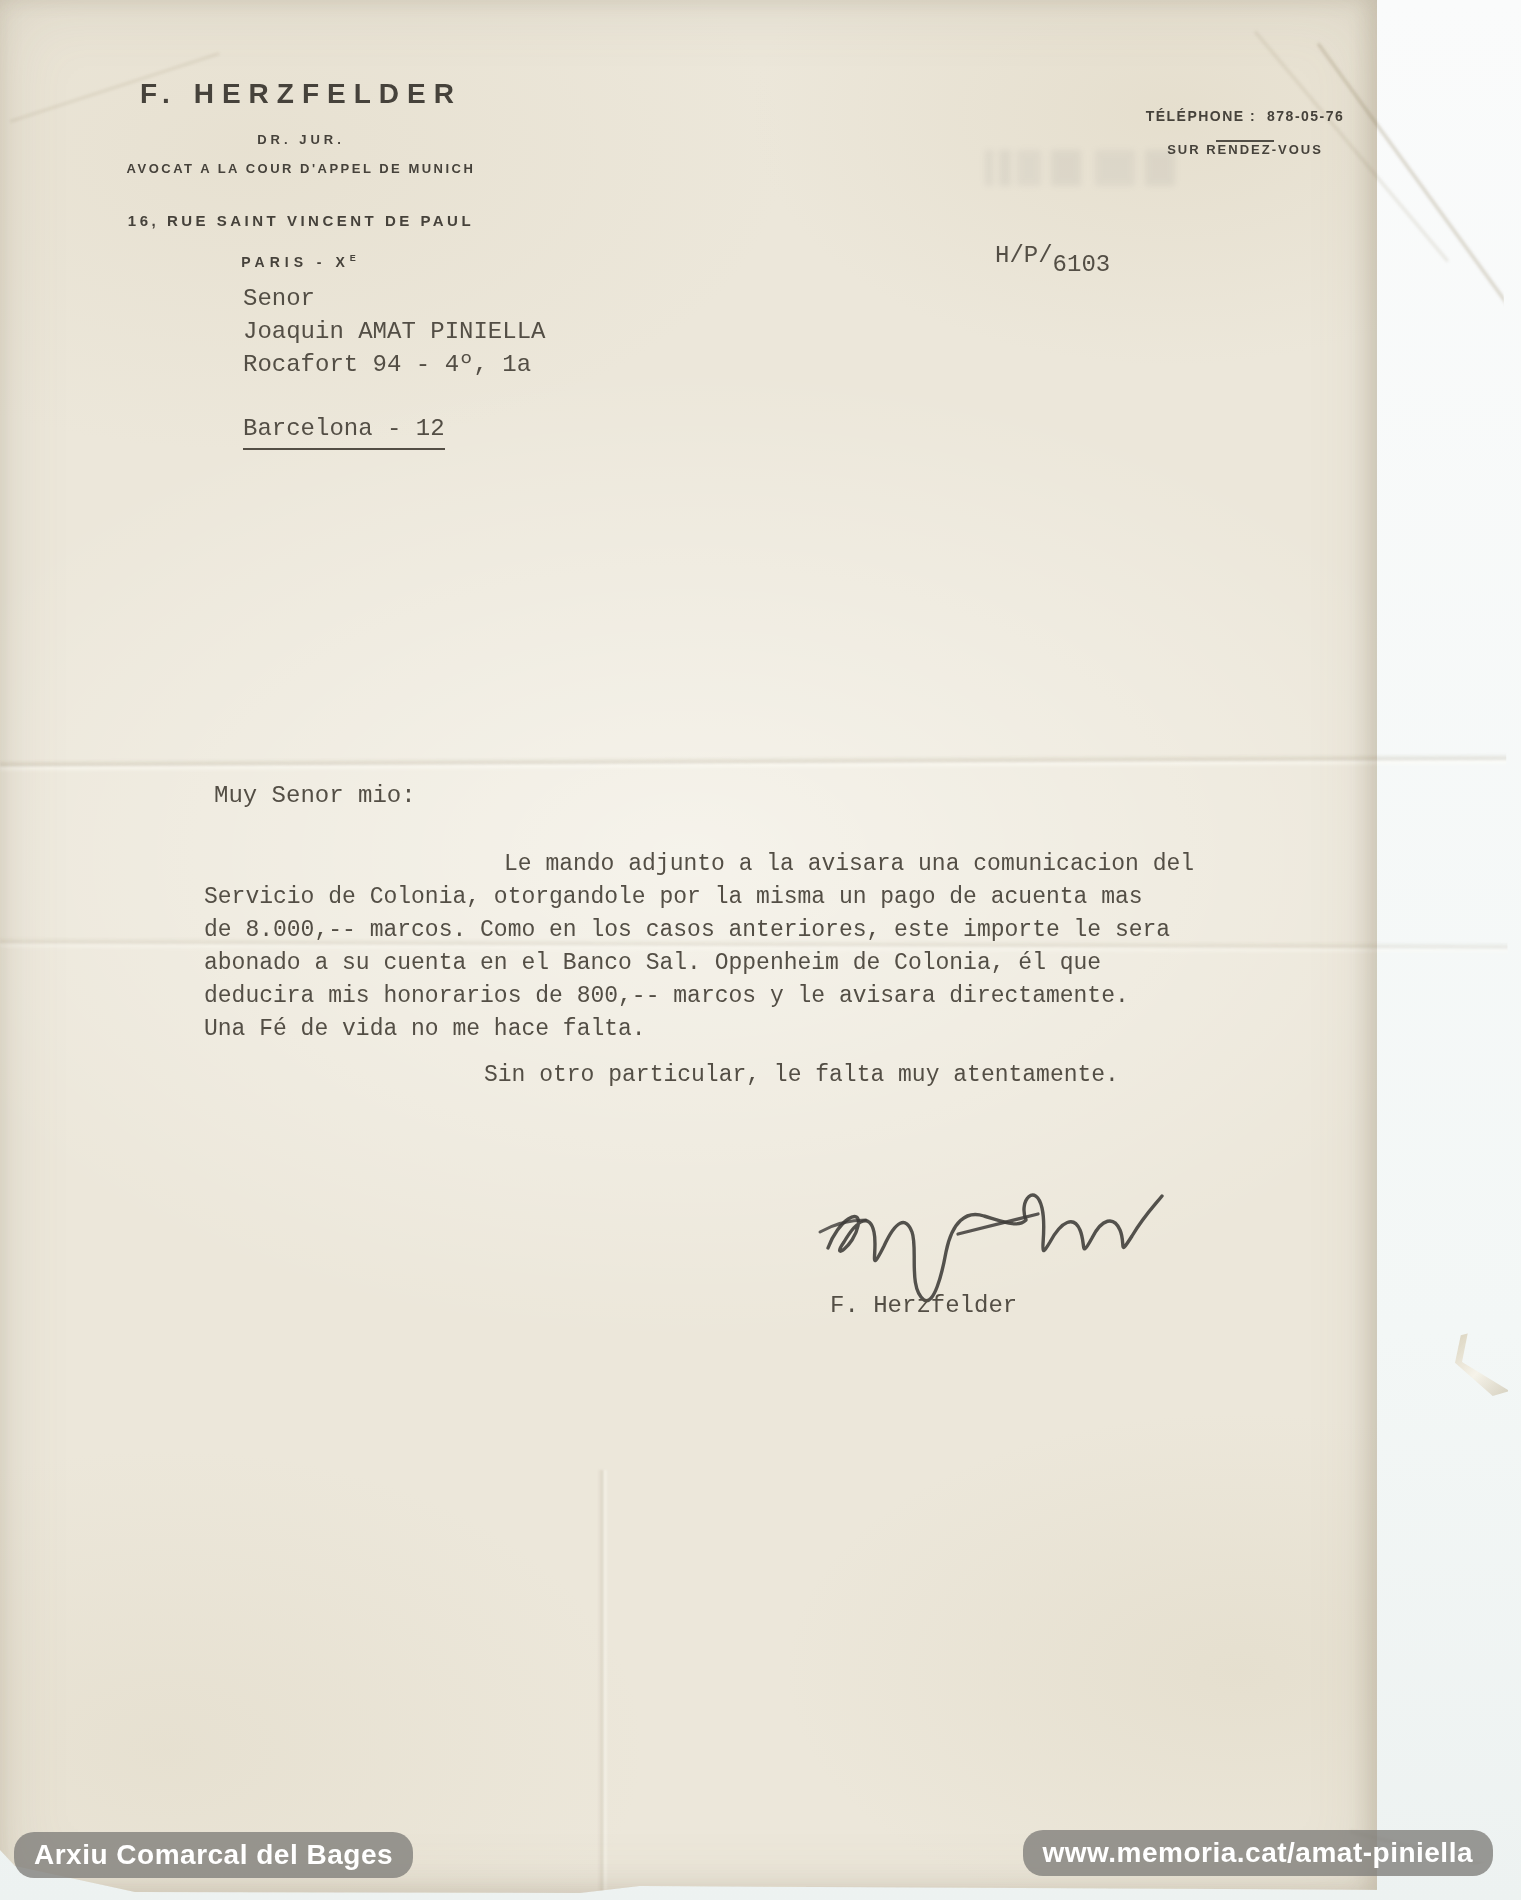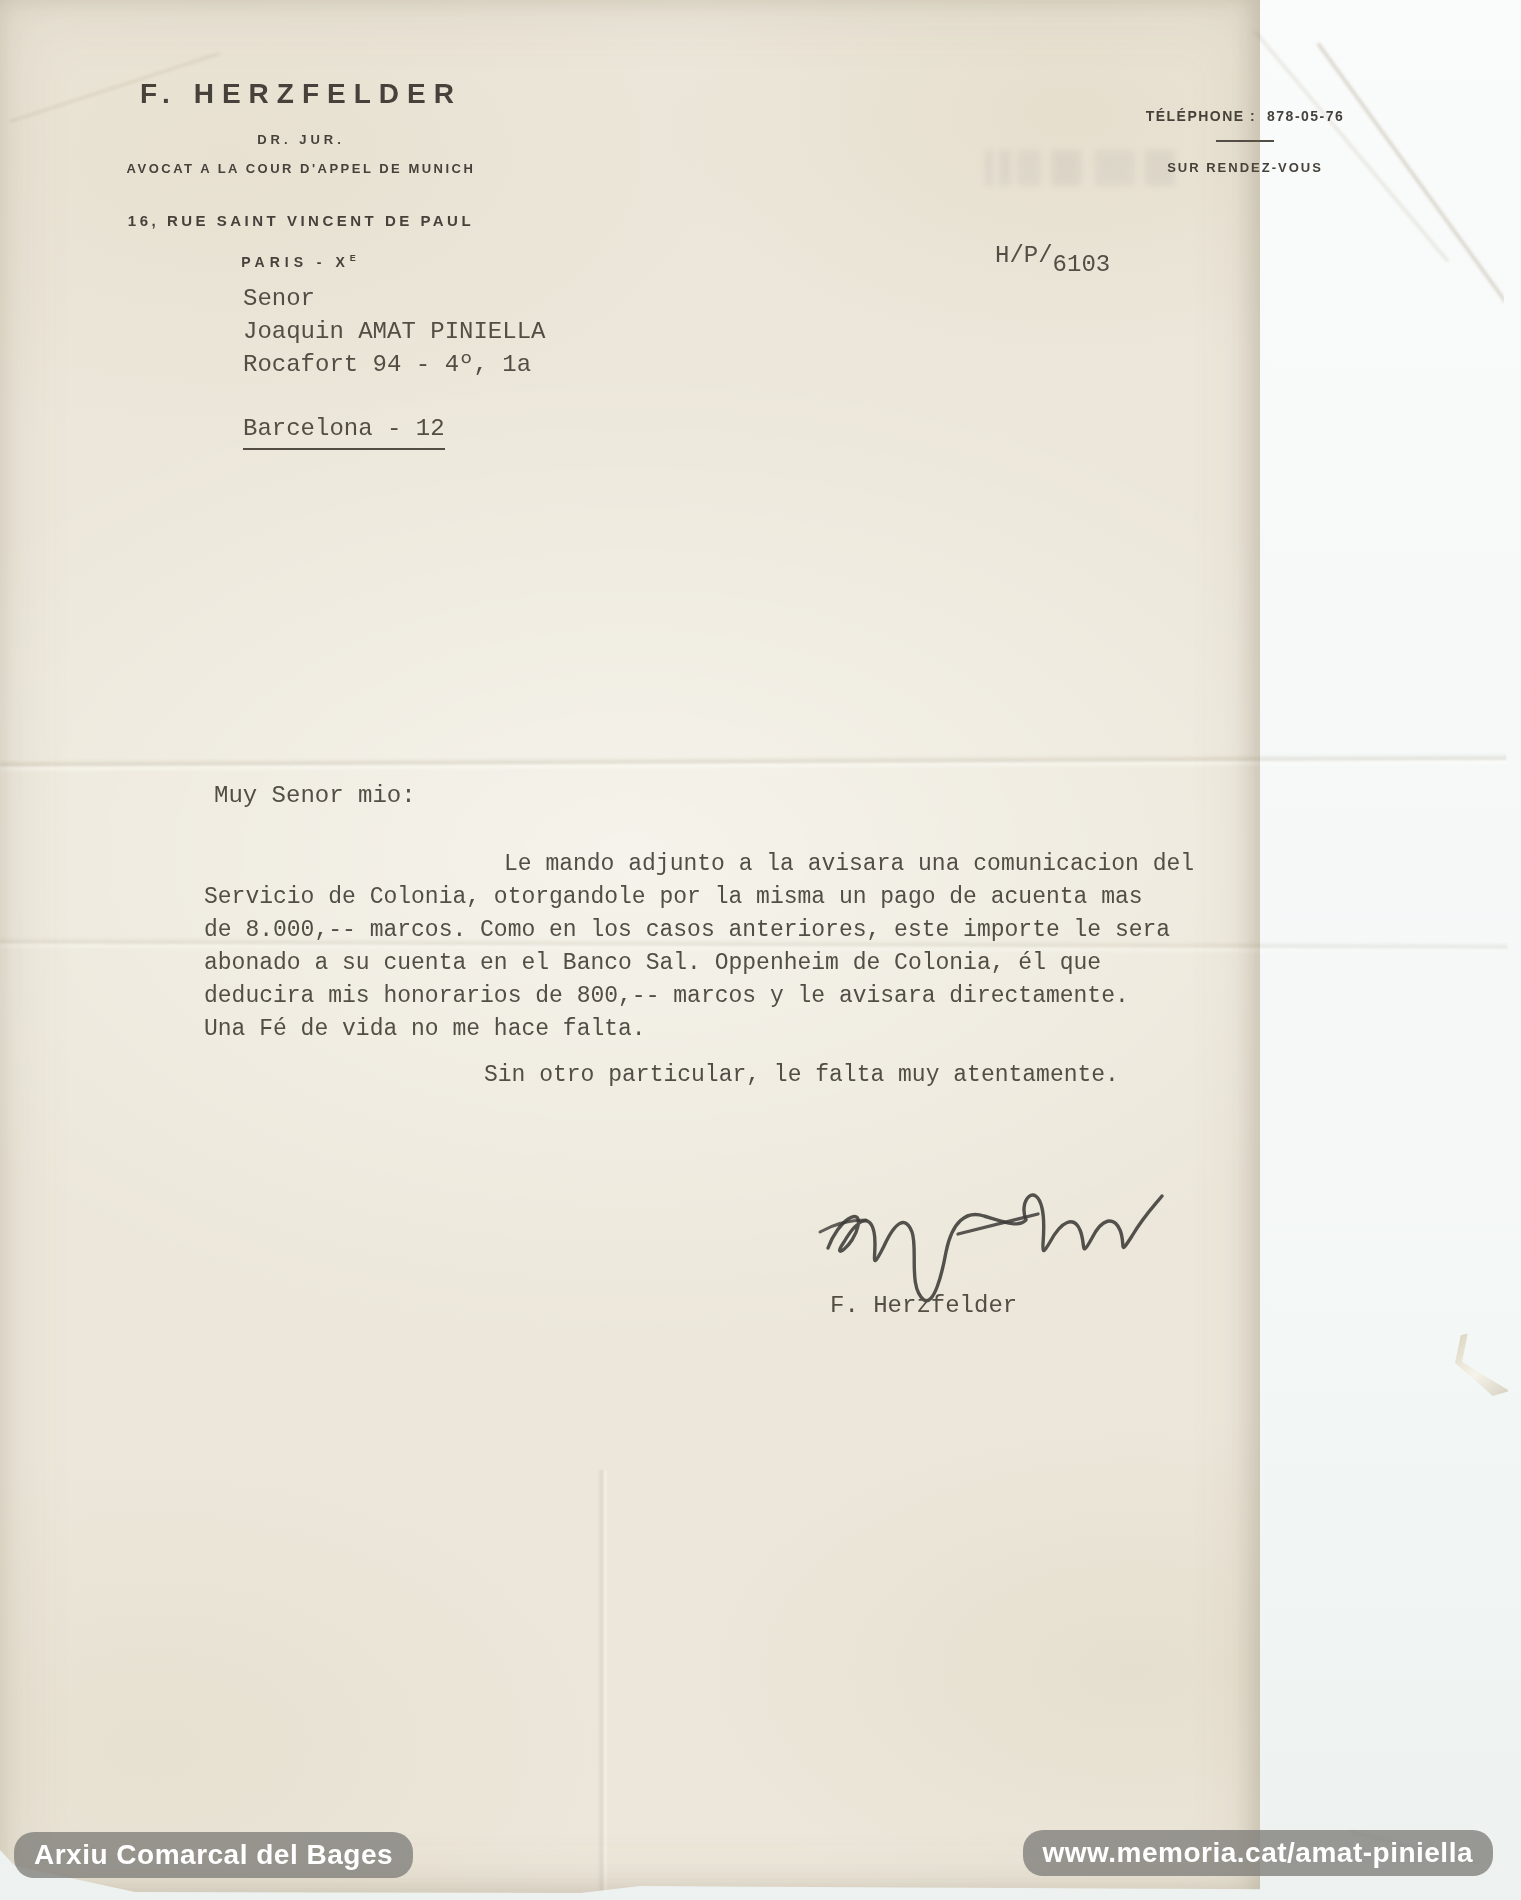--- a/index.html
+++ b/index.html
@@ -3,21 +3,21 @@
 <meta charset="utf-8">
 <style>
   html,body{margin:0;padding:0;}
   body{
     width:1521px;height:1900px;position:relative;overflow:hidden;
     background:linear-gradient(180deg,#fafbfb 0%,#f3f7f6 70%,#edf2f1 100%);
     font-family:"Liberation Sans", sans-serif;
   }
   
   .paper{
-    position:absolute;left:0;top:0;width:1260px;height:1900px;
+    position:absolute;left:0;top:0;width:1377px;height:1900px;
     background:
       radial-gradient(900px 500px at 18% 8%, rgba(214,203,178,.22), transparent 60%),
       radial-gradient(700px 420px at 85% 6%, rgba(210,198,170,.25), transparent 60%),
       radial-gradient(1200px 700px at 50% 45%, rgba(255,255,252,.5), transparent 70%),
       radial-gradient(800px 500px at 12% 92%, rgba(208,198,172,.20), transparent 60%),
       radial-gradient(700px 400px at 90% 88%, rgba(206,196,168,.22), transparent 65%),
       #ece7da;
     clip-path:polygon(
       0 0, 1445px 0, 1490px 8px, 1503px 150px, 1507px 900px, 1511px 1318px,
       1468px 1332px, 1462px 1362px, 1508px 1390px, 1510px 1855px,
@@ -62,21 +62,21 @@
   .lh-left{position:absolute;left:108px;top:78px;width:386px;text-align:center;}
   .lh-name{font-size:28px;font-weight:bold;letter-spacing:8px;white-space:nowrap;}
   .lh-title{font-size:13px;font-weight:bold;letter-spacing:4px;margin-top:22px;}
   .lh-subtitle{font-size:13px;font-weight:bold;letter-spacing:2.5px;margin-top:14px;white-space:nowrap;}
   .lh-address{font-size:15px;font-weight:bold;letter-spacing:3.5px;margin-top:36px;white-space:nowrap;}
   .lh-city{font-size:14px;font-weight:bold;letter-spacing:5px;margin-top:24px;}
   .lh-city sup{font-size:9px;}
   .lh-right{position:absolute;left:1100px;top:108px;width:290px;text-align:center;}
   .lh-tel{font-size:14px;font-weight:bold;letter-spacing:1.5px;white-space:nowrap;}
   .lh-rule{width:58px;height:2px;background:#524e46;margin:16px auto 0 auto;}
-  .lh-rdv{font-size:13px;font-weight:bold;letter-spacing:2px;margin-top:18px;white-space:nowrap;}
+  .lh-rdv{font-size:13px;font-weight:bold;letter-spacing:2px;white-space:nowrap;}
   
   .tw{font-family:"Liberation Mono","DejaVu Sans Mono",monospace;color:#534e45;}
   .dateline{position:absolute;left:995px;top:210px;font-size:24px;white-space:nowrap;}
   .refline{position:absolute;left:995px;top:242px;font-size:24px;white-space:nowrap;}
   .refline .ref-num{display:inline-block;transform:translateY(9px);}
   .recipient{position:absolute;left:243px;top:282px;font-size:24px;line-height:33px;}
   .recipient .city-line{display:inline-block;margin-top:31px;border-bottom:2px solid #534e45;padding-bottom:3px;}
   .greeting{position:absolute;left:214px;top:782px;font-size:24px;}
   .para{position:absolute;left:204px;top:848px;font-size:23px;line-height:33px;width:1100px;}
   .para span{display:block;white-space:nowrap;}

